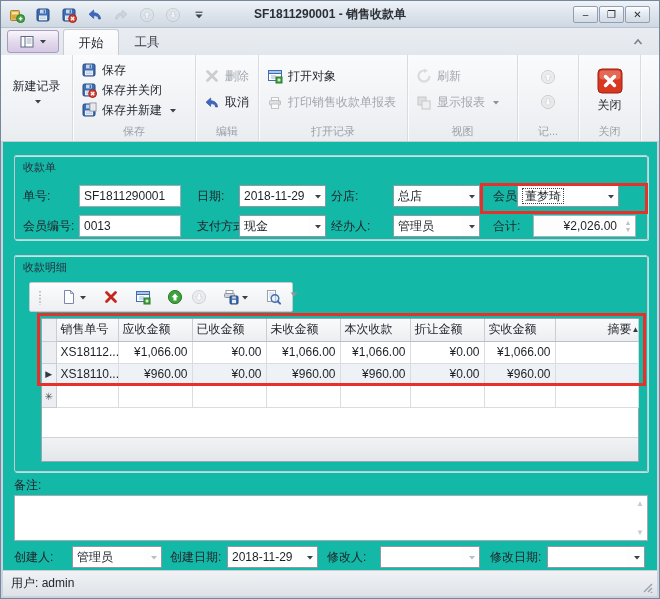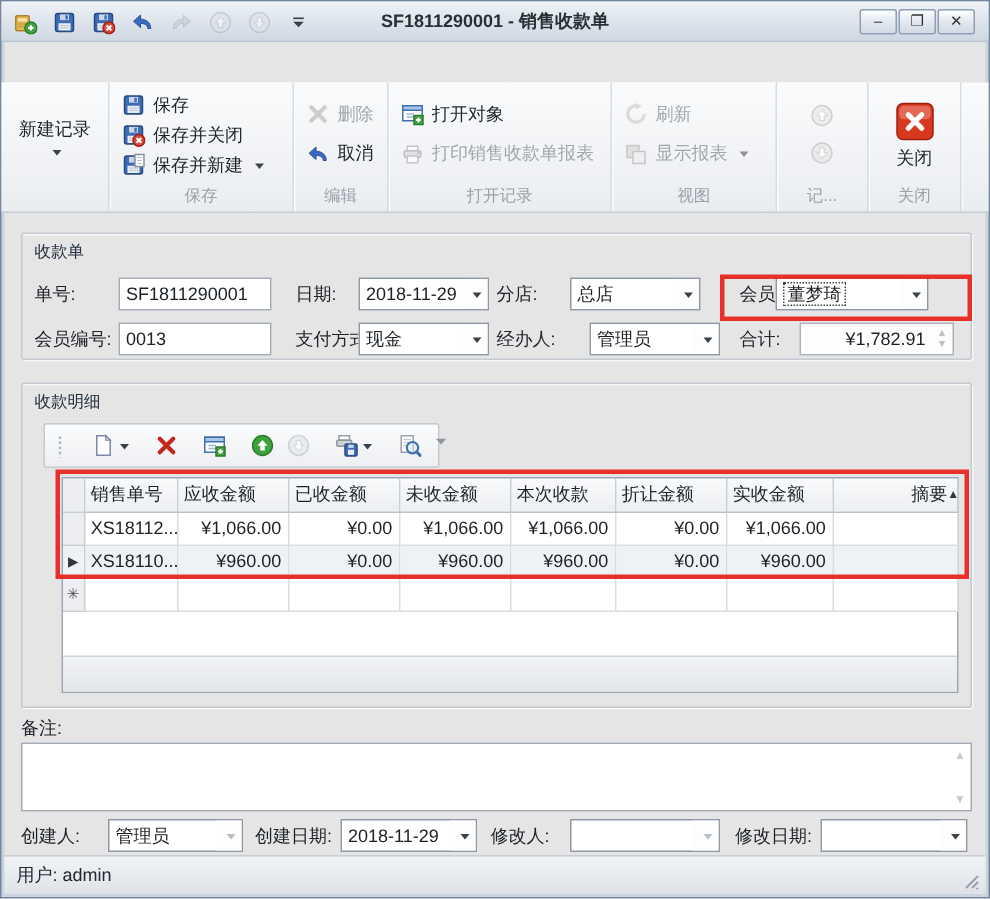--- a/index.html
+++ b/index.html
@@ -1,17 +1,17 @@
 <!DOCTYPE html>
 <html><head>
 <meta charset="utf-8">
 <style>
   html,body{margin:0;padding:0;background:#B9C4D2;}
   *{box-sizing:border-box;font-family:"Liberation Sans","DejaVu Sans",sans-serif;}
-  .window{position:relative;width:660px;height:599px;background:#e5e5e5;overflow:hidden;
+  .window{position:relative;width:660px;height:599px;background:#14b8a6;overflow:hidden;
     box-shadow:inset 0 0 0 1px #76879C, inset 0 0 0 3px #C9D4E0;padding-left:16px;}
   
   .titlebar{position:absolute;left:1px;top:1px;right:1px;height:27px;
     background:linear-gradient(#EFF3F8,#DDE4EC 50%,#CFD8E2);border-bottom:1px solid #B7C2D0;}
   .qat{position:absolute;left:6px;top:3px;height:21px;display:flex;align-items:center;gap:7px;}
   .qbtn{width:19px;height:19px;display:flex;align-items:center;justify-content:center;border-radius:2px;}
   .qbtn.disabled{opacity:.5;}
   .wtitle{position:absolute;left:0;right:0;top:0;height:27px;line-height:27px;text-align:center;
     font-size:12px;font-weight:bold;color:#2B2F36;pointer-events:none;}
   .wincontrols{position:absolute;right:9px;top:5px;display:flex;gap:1px;}
@@ -156,20 +156,47 @@
         </span>
       </div>
     <div class="wtitle">SF1811290001 - 销售收款单</div>
     <div class="wincontrols">
       <div class="wcbtn">–</div>
       <div class="wcbtn">❐</div>
       <div class="wcbtn">✕</div>
     </div>
   </div>
 
+  <div class="tabrow">
+    <div class="appbtn">
+      <span class="i16" style="width:14px;height:14px">
+          <svg width="14" height="14" viewBox="0 0 14 14" xmlns="http://www.w3.org/2000/svg">
+            <rect x="1" y="1.5" width="12" height="10.5" fill="#fff" stroke="#5C6A85"></rect>
+            <path d="M5 1.5v10.5" stroke="#5C6A85"></path>
+            <path d="M6.5 4h5M6.5 6h5M6.5 8h5" stroke="#97A2B4" stroke-width=".9"></path>
+          </svg>
+        </span>
+      <span class="dd8">
+          <svg width="8" height="7" viewBox="0 0 8 7" xmlns="http://www.w3.org/2000/svg">
+            <path d="M1 2l3 3.6L7 2z" fill="#3A4148"></path>
+          </svg>
+        </span>
+    </div>
+    <div class="tabs">
+      <div class="tab active">开始</div>
+      <div class="tab">工具</div>
+    </div>
+    <div class="collapsebtn">
+      <span class="i16" style="width:14px;height:14px">
+          <svg width="14" height="14" viewBox="0 0 14 14" xmlns="http://www.w3.org/2000/svg">
+            <path d="M3.5 9l3.5-4 3.5 4" fill="none" stroke="#7A828C" stroke-width="1.6"></path>
+          </svg>
+        </span>
+    </div>
+  </div>
 
   <div class="ribbon">
     <div class="rgroup" style="width:72px">
       <div class="bigbtn">
         <span>新建记录</span>
         <span class="dd8">
             <svg width="8" height="7" viewBox="0 0 8 7" xmlns="http://www.w3.org/2000/svg">
               <path d="M1 2l3 3.6L7 2z" fill="#3A4148"></path>
             </svg>
           </span>
@@ -355,21 +382,21 @@
       <span class="ddb">
           <span class="dd8">
             <svg width="8" height="7" viewBox="0 0 8 7" xmlns="http://www.w3.org/2000/svg">
               <path d="M1 2l3 3.6L7 2z" fill="#3A4148"></path>
             </svg>
           </span>
         </span>
     </div>
 
     <span class="flabel" style="left:316px;top:29px;">分店:</span>
-    <div class="combo" style="left:365px;top:29px;width:87px;">
+    <div class="combo" style="left:378px;top:29px;width:87px;">
       <span class="val">总店</span>
       <span class="ddb">
           <span class="dd8">
             <svg width="8" height="7" viewBox="0 0 8 7" xmlns="http://www.w3.org/2000/svg">
               <path d="M1 2l3 3.6L7 2z" fill="#3A4148"></path>
             </svg>
           </span>
         </span>
     </div>
 
@@ -409,21 +436,21 @@
           <span class="dd8">
             <svg width="8" height="7" viewBox="0 0 8 7" xmlns="http://www.w3.org/2000/svg">
               <path d="M1 2l3 3.6L7 2z" fill="#3A4148"></path>
             </svg>
           </span>
         </span>
     </div>
 
     <span class="flabel" style="left:478px;top:59px;">合计:</span>
     <div class="spin" style="left:518px;top:59px;width:103px;">
-      <span class="val">¥1,782.91</span>
+      <span class="val">¥2,026.00</span>
       <span class="arrows">
           <span>▲</span>
           <span>▼</span>
         </span>
     </div>
   </div>
 
   <div class="groupbox" style="left:14px;top:255px;width:634px;height:217px;">
     <span class="legend">收款明细</span>
     <div class="dtoolbar" id="dtoolbar">

